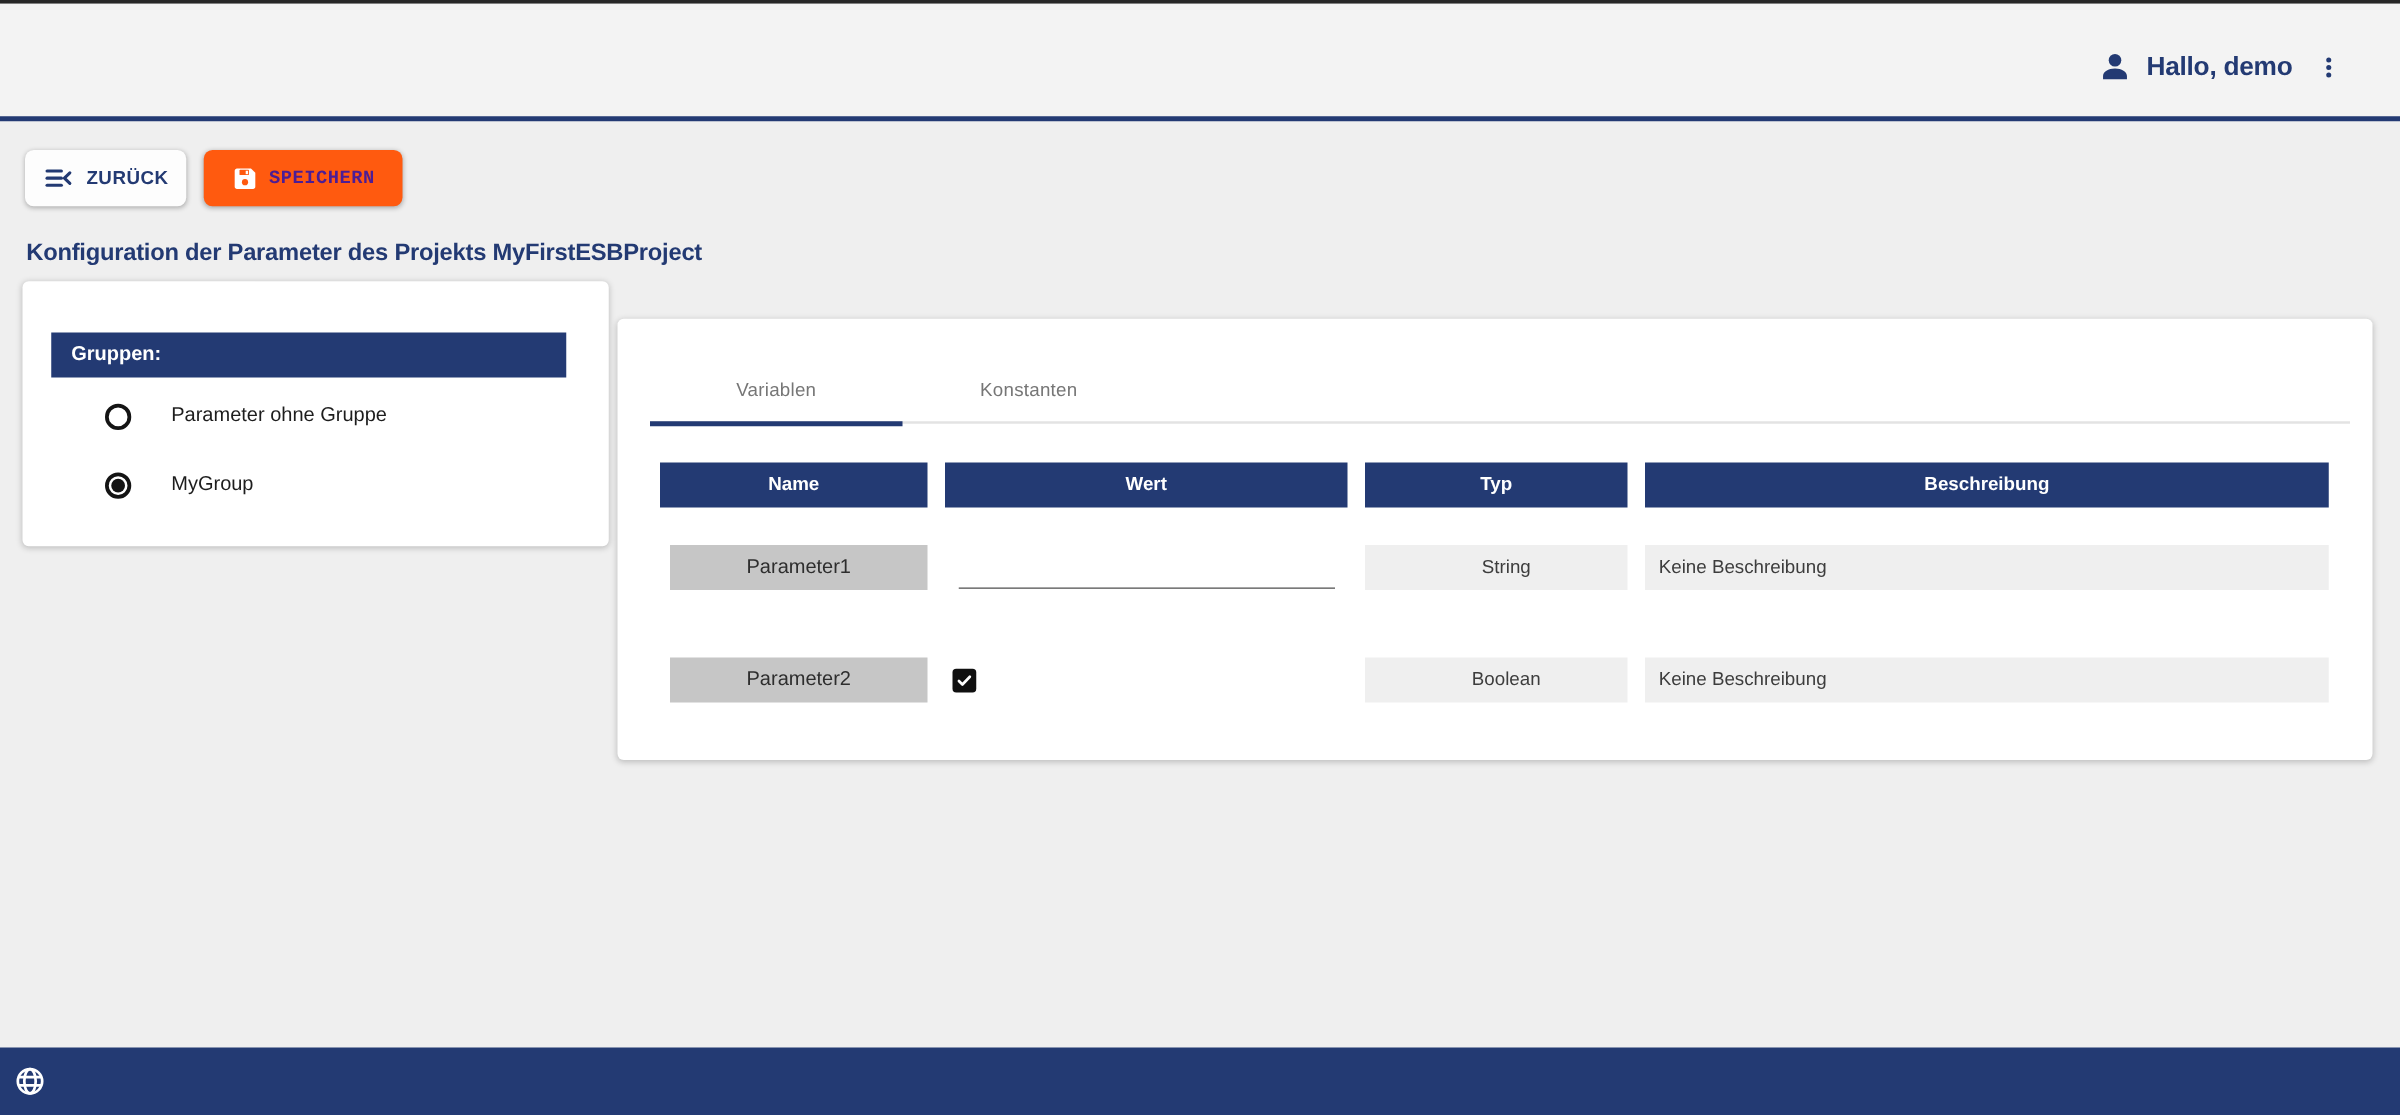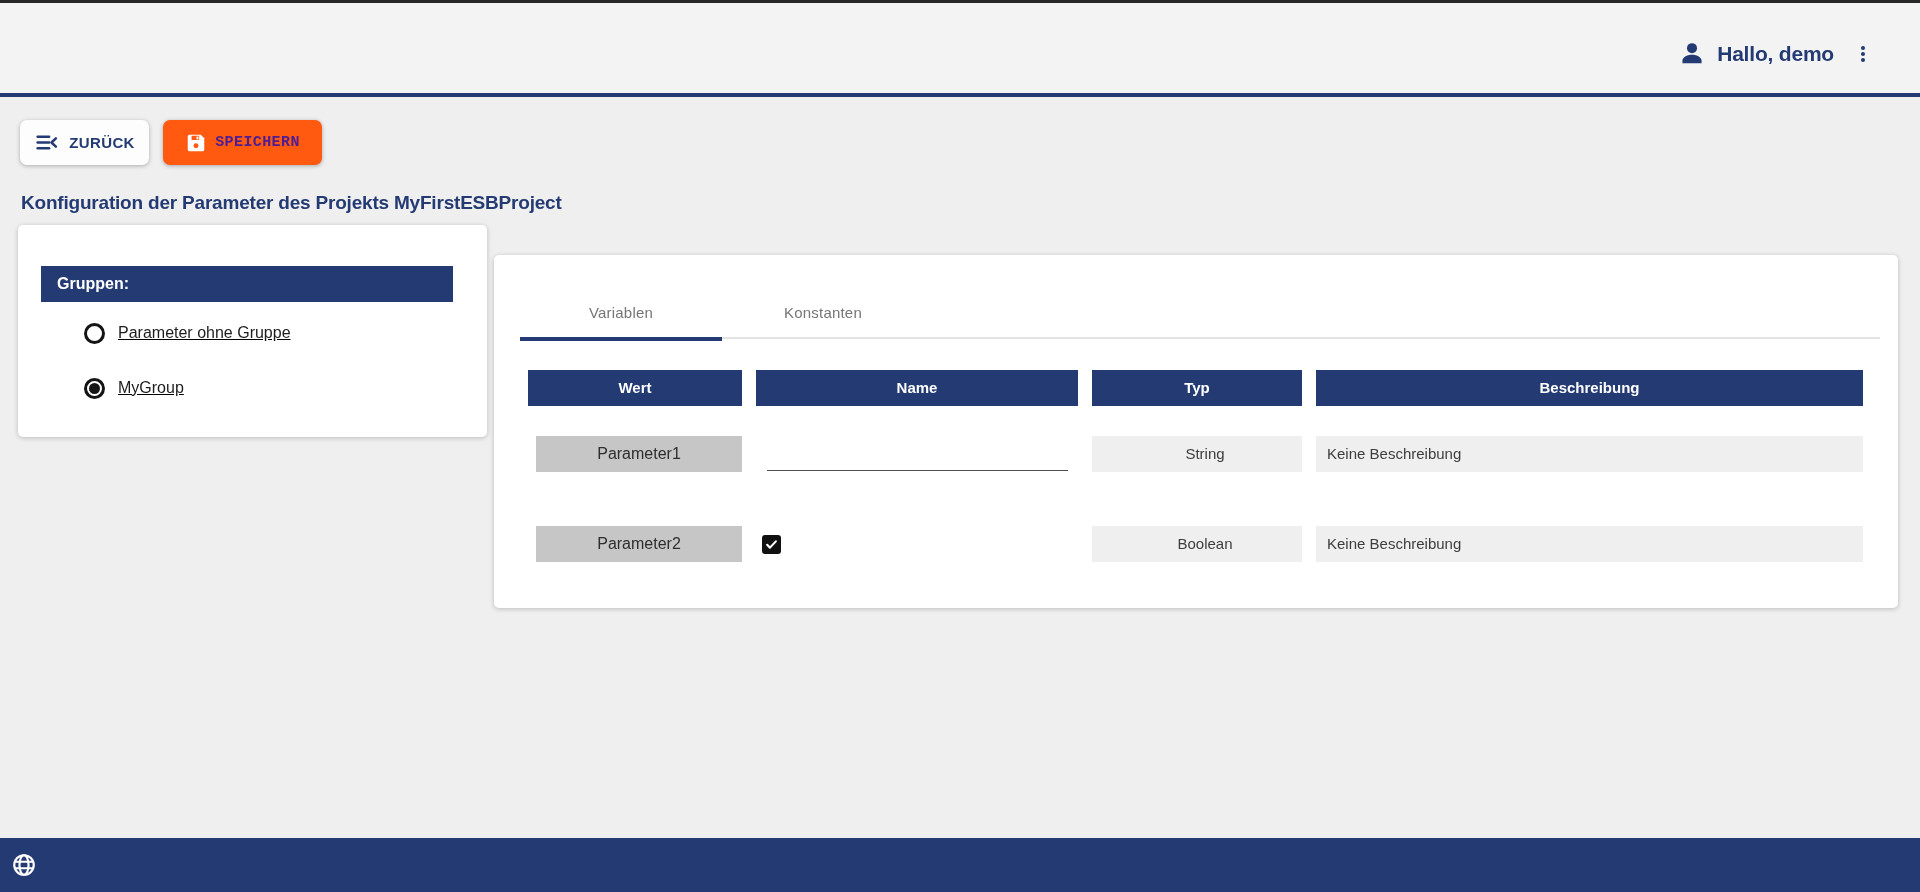--- a/index.html
+++ b/index.html
@@ -41,22 +41,22 @@
 
   
   .card { position:absolute; background:#fff; border-radius:5px; box-shadow:0 1px 5px rgba(0,0,0,.22); }
   .card-groups { left:18px; top:225px; width:469px; height:212px; }
   .card-main   { left:494px; top:225px; width:1404px; height:353px;margin-top:30px; }
 
   
   .groups-header { position:absolute; left:23px; top:41px; width:412px; height:36px;
                    background:var(--navy,#233a73); color:#fff; font-weight:700; font-size:16px;
                    line-height:36px; padding-left:16px; }
-  .group-option { position:absolute; left:66px; display:flex; align-items:center; gap:13px;
-                  height:26px; cursor:pointer;text-decoration:underline; }
+  .group-option { position:absolute; left:66px; display:flex; align-items:center; gap:32px;
+                  height:26px; cursor:pointer; }
   .go-1 { top:95px; } .go-2 { top:150px; }
   .radio { width:21px; height:21px; border:3px solid #141414; border-radius:50%;
            position:relative; flex:none; background:#fff; }
   .radio.checked::after { content:""; position:absolute; left:50%; top:50%;
            width:11px; height:11px; margin:-5.5px 0 0 -5.5px; background:#141414; border-radius:50%; }
   .group-label { font-size:16px; color:#1d1d1d; }
 
   
   .tabbar { position:absolute; left:26px; top:32px; width:1360px; height:52px;
             border-bottom:2px solid #e3e3e3; }
@@ -157,22 +157,22 @@
 <section class="card card-main">
 
   <div class="tabbar">
     <div class="tab tab-1 active">Variablen</div>
     <div class="tab tab-2">Konstanten</div>
   </div>
 
   <div class="ptable">
 
     <div class="trow">
+      <div class="th">Name</div>
       <div class="th">Wert</div>
-      <div class="th">Name</div>
       <div class="th">Typ</div>
       <div class="th">Beschreibung</div>
     </div>
 
     <div class="trow data1">
       <div class="cell-name">Parameter1</div>
       <div class="cell-wert">
         <input class="wert-input" type="text" value="" style="">
       </div>
       <div class="cell-light cell-typ">String</div>

